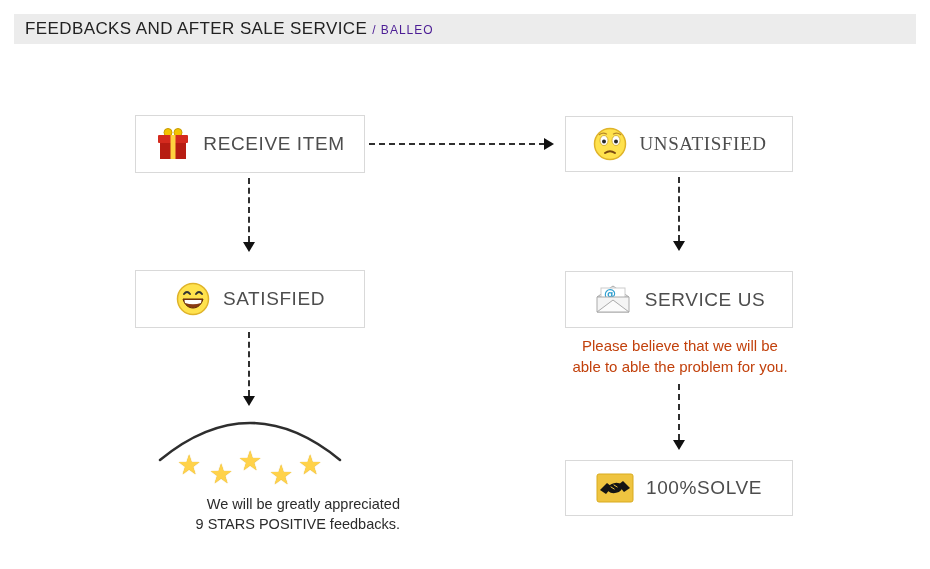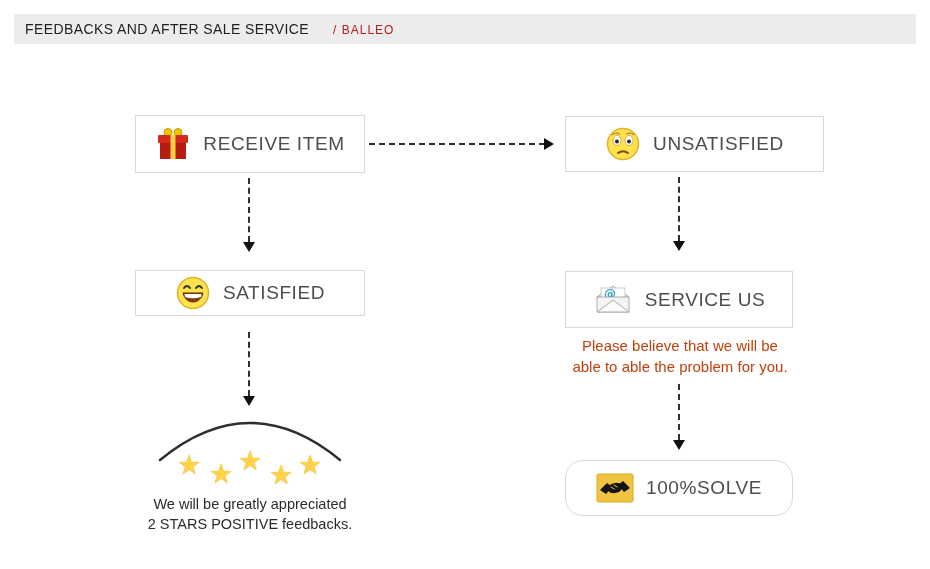--- a/index.html
+++ b/index.html
@@ -16,53 +16,53 @@
     position: absolute;
     left: 14px; top: 14px;
     width: 902px; height: 30px;
     background: #ececec;
     display: flex;
     align-items: center;
     padding-left: 11px;
     box-sizing: border-box;
   }
   .header-title {
-    font-size: 14px;
+    font-size: 17px;
     color: #222222;
     letter-spacing: 0.4px;
     font-weight: 500;
   }
   .header-brand {
     font-size: 12px;
-    color: #b91c1c;
+    color: #4c1d95;
     letter-spacing: 1px;
-    margin-left: 24px;
+    margin-left: 5px;
     padding-top: 2px;
   }
   
   .flow-box {
     position: absolute;
     background: #ffffff;
     border: 1px solid #d9d9d9;
     display: flex;
     align-items: center;
     justify-content: center;
     gap: 12px;
     box-sizing: border-box;
   }
   .flow-label {
     font-size: 19px;
     color: #4d4d4d;
     letter-spacing: 0.6px;
   }
   .box-receive    { left: 135px; top: 115px; width: 230px; height: 58px; }
-  .box-unsatisfied{ left: 565px; top: 116px; width: 259px; height: 56px; }
-  .box-satisfied  { left: 135px; top: 270px; width: 230px; height: 46px; }
+  .box-unsatisfied{ left: 565px; top: 116px; width: 228px; height: 56px; font-family: Liberation Serif, serif; }
+  .box-satisfied  { left: 135px; top: 270px; width: 230px; height: 58px; }
   .box-contact    { left: 565px; top: 271px; width: 228px; height: 57px; }
-  .box-solve      { left: 565px; top: 460px; width: 228px; height: 56px; border-radius: 18px; }
+  .box-solve      { left: 565px; top: 460px; width: 228px; height: 56px; }
   .flow-icon { display: block; }
   
   .arrow-line-h { position: absolute; border-top: 2px dashed #2f2f2f; height: 0; }
   .arrow-line-v { position: absolute; border-left: 2px dashed #2f2f2f; width: 0; }
   .arrow-head-right {
     position: absolute; width: 0; height: 0;
     border-top: 6px solid transparent;
     border-bottom: 6px solid transparent;
     border-left: 10px solid #111111;
   }
@@ -103,21 +103,21 @@
   }
   .star:nth-of-type(1) { left: 42px;  top: 40px; }
   .star:nth-of-type(2) { left: 74px;  top: 49px; }
   .star:nth-of-type(3) { left: 103px; top: 36px; }
   .star:nth-of-type(4) { left: 134px; top: 50px; }
   .star:nth-of-type(5) { left: 163px; top: 40px; }
   
   .feedback-note {
     position: absolute;
     left: 100px; top: 494px; width: 300px;
-    text-align: center;
+    text-align: right;
     font-size: 14.5px;
     line-height: 20px;
     color: #2b2b2b;
   }
 </style>
 </head>
 <body>
 
 <div class="canvas">
 
@@ -210,16 +210,16 @@
     </svg>
     <span class="star">★</span>
     <span class="star">★</span>
     <span class="star">★</span>
     <span class="star">★</span>
     <span class="star">★</span>
   </div>
 
   <div class="feedback-note">
     <div>We will be greatly appreciated</div>
-    <div>2 STARS POSITIVE feedbacks.</div>
+    <div>9 STARS POSITIVE feedbacks.</div>
   </div>
 
 </div>
 
 </body></html>

